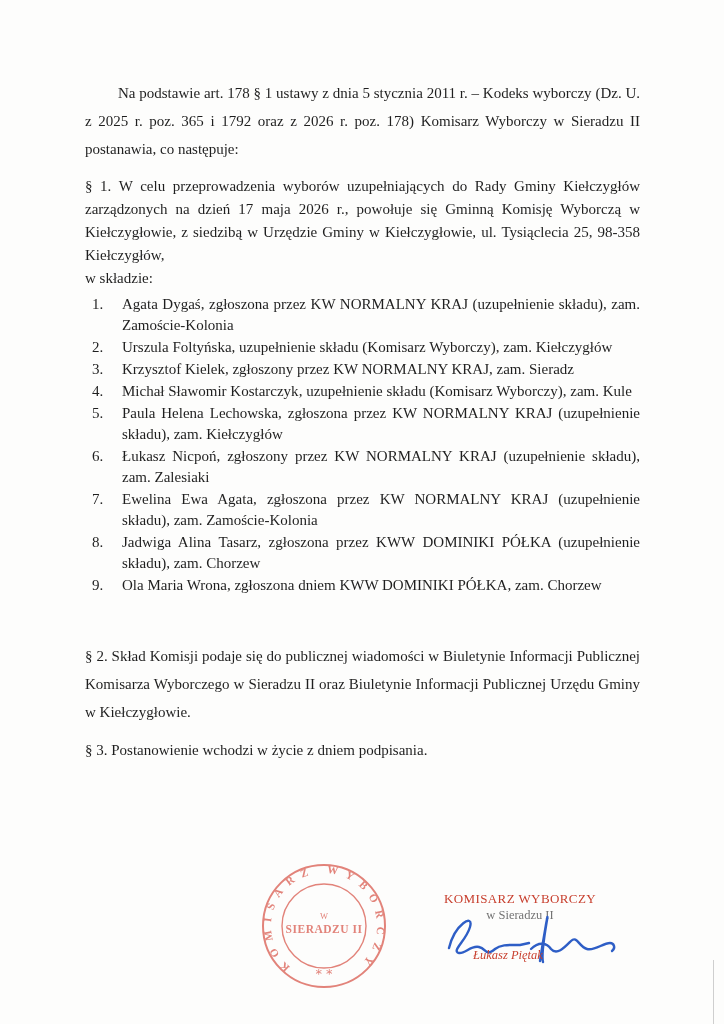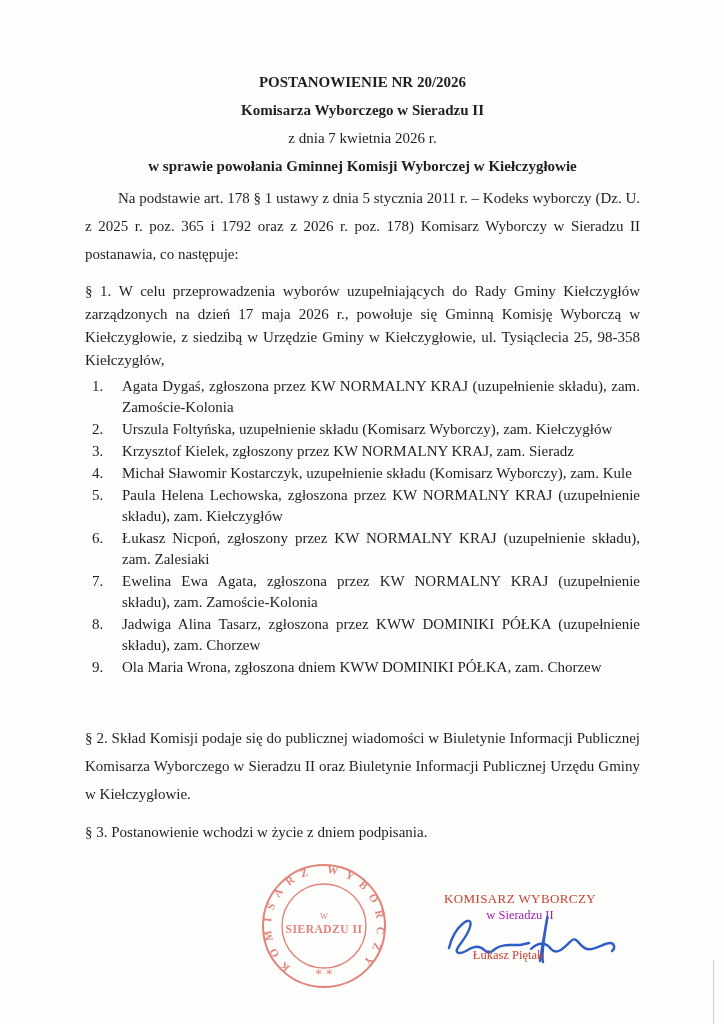--- a/index.html
+++ b/index.html
@@ -32,43 +32,38 @@
   .par2{ margin-top:46px; }
   .par3{ margin-top:10px; text-align:left; }
 
   
   .seal{ position:absolute; left:259px; top:861px; width:130px; height:130px; }
   .seal svg{ display:block; }
 
   
   .sig{ position:absolute; left:435px; top:891px; width:170px; text-align:center; }
   .sig-line1{ font-size:13px; line-height:15px; color:#c8402f; letter-spacing:.4px; margin:0; }
-  .sig-line2{ font-size:12.5px; line-height:14px; color:#a21caf; margin:2px 0 0 0; }
+  .sig-line2{ font-size:12.5px; line-height:14px; color:#737373; margin:2px 0 0 0; }
   .sig-ink{ position:absolute; left:6px; top:13px; width:178px; height:68px; }
   .sig-name{
     position:absolute; left:18px; top:57px; width:110px;
-    font-size:12.5px; color:#c8402f; text-align:center; margin:0;
+    font-size:12.5px; font-style:italic; color:#c8402f; text-align:center; margin:0;
   }
   .scan-edge{ position:absolute; right:10px; top:960px; width:1px; height:64px; background:#cfcfcf; }
 </style>
 </head>
 <body>
 
 <div class="page">
 
-  <div class="hdr">
-    <p class="h-line bold">POSTANOWIENIE NR 20/2026</p>
-    <p class="h-line bold">Komisarza Wyborczego w Sieradzu II</p>
-    <p class="h-line">z dnia 7 kwietnia 2026 r.</p>
-    <p class="h-line bold">w sprawie powołania Gminnej Komisji Wyborczej w Kiełczygłowie</p>
-  </div>
 
   <p class="para intro">Na podstawie art. 178 § 1 ustawy z dnia 5 stycznia 2011 r. – Kodeks wyborczy (Dz. U. z 2025 r. poz. 365 i 1792 oraz z 2026 r. poz. 178) Komisarz Wyborczy w Sieradzu II postanawia, co następuje:</p>
 
   <p class="para par1">§ 1. W celu przeprowadzenia wyborów uzupełniających do Rady Gminy Kiełczygłów zarządzonych na dzień 17 maja 2026 r., powołuje się Gminną Komisję Wyborczą w Kiełczygłowie, z siedzibą w Urzędzie Gminy w Kiełczygłowie, ul. Tysiąclecia 25, 98-358 Kiełczygłów,</p>
+  <p class="par1-tail">w składzie:</p>
 
   <div class="members">
     <div class="member">
       <span class="member-num">1.</span>
       <span class="member-text"><span class="member-name">Agata Dygaś</span><span>, zgłoszona przez KW NORMALNY KRAJ (uzupełnienie składu), zam. Zamoście-Kolonia</span></span>
     </div>
     <div class="member">
       <span class="member-num">2.</span>
       <span class="member-text"><span class="member-name">Urszula Foltyńska</span><span>, uzupełnienie składu (Komisarz Wyborczy), zam. Kiełczygłów</span></span>
     </div>

